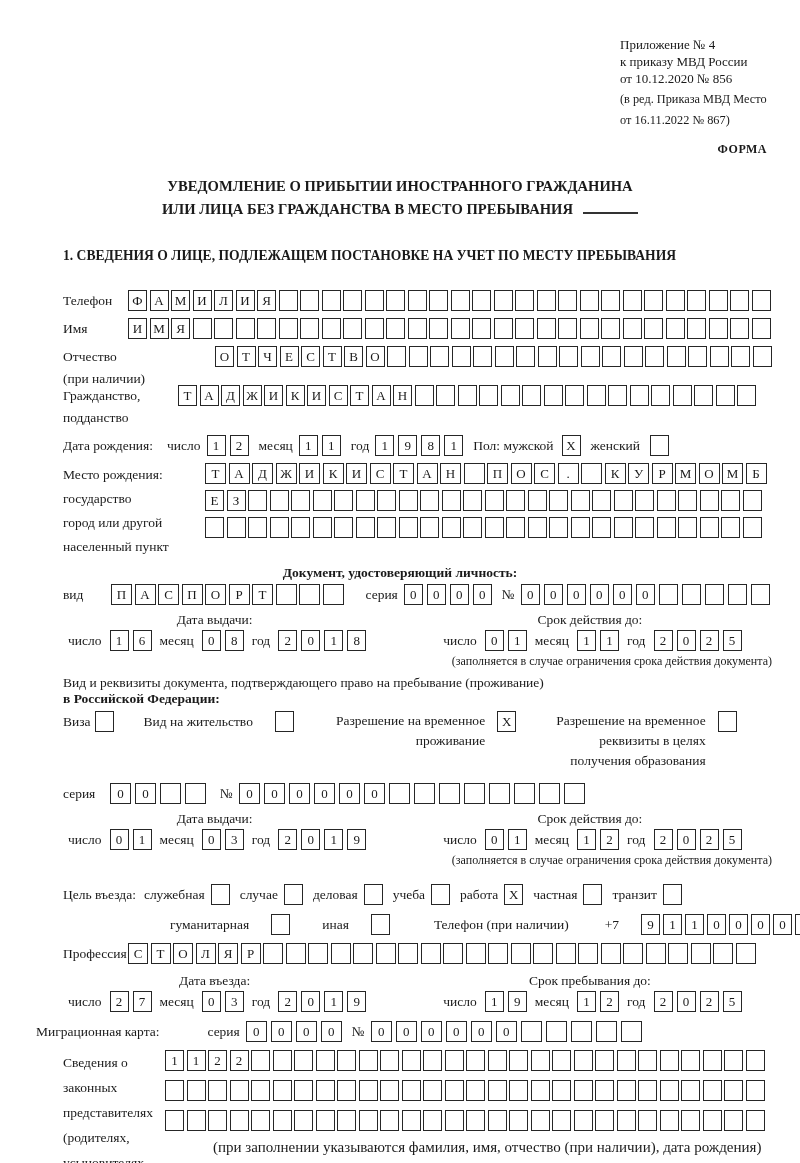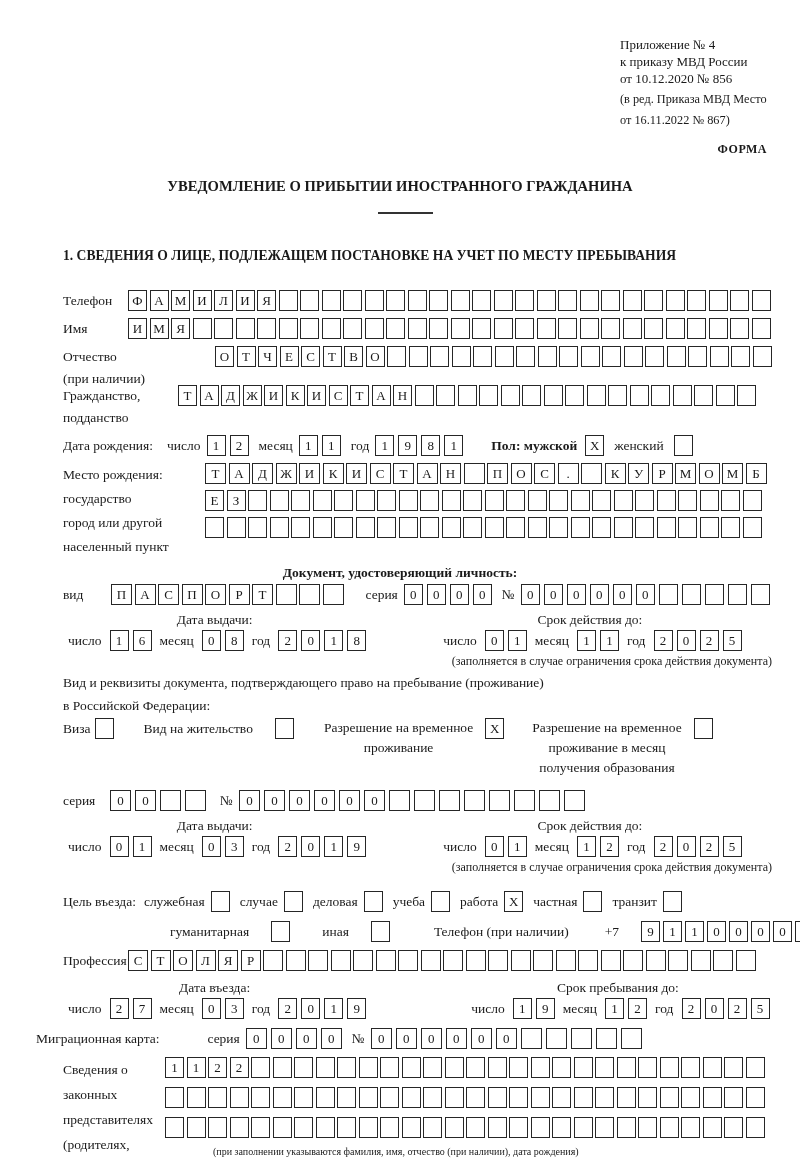--- a/index.html
+++ b/index.html
@@ -33,29 +33,29 @@
   .two-col { display:flex; margin-left:63px; margin-top:6px; font-size:13.5px; }
   .datecol { display:flex; flex-direction:column; align-items:center; }
   .datecol .col-heading { line-height:17px; }
   .dateline { display:flex; align-items:center; gap:3px; margin-top:2px; }
   .dateline .dl { margin:0 5px; white-space:nowrap; }
   .note-line { text-align:right; padding-right:28px; font-size:12px; margin-top:3px; }
 
   .options-row { margin-top:4px; }
   .opt { display:flex; align-items:flex-start; margin-right:14px; }
   .opt .opt-label { line-height:21px; white-space:nowrap; }
-  .opt .multi { text-align:center; line-height:20px; }
+  .opt .multi { text-align:right; line-height:20px;margin-left:12px; }
   .opt .cell { margin-left:8px; }
 
   .purpose-row { margin-top:16px; flex-wrap:nowrap; }
   .purpose-row .ilabel:first-child { margin-left:0; }
 
   .bp-rows { display:flex; flex-direction:column; gap:6px; }
   .rep-rows { display:flex; flex-direction:column; gap:9px; }
-  .rep-note { font-size:10px; margin-top:8px; margin-left:48px; white-space:nowrap; }
+  .rep-note { font-size:15px; margin-top:8px; margin-left:48px; white-space:nowrap; }
   .lh24 { line-height:24px; }
   .lh25 { line-height:25px; }
   .mt6 { margin-top:6px; } .mt7 { margin-top:7px; }
 </style>
 </head>
 <body>
 
 <div class="page">
 
   <div class="annex">
@@ -64,21 +64,21 @@
     <div>от 10.12.2020 № 856</div>
     <div class="small">(в ред. Приказа МВД Место</div>
     <div class="small">от 16.11.2022 № 867)</div>
   </div>
 
   <div class="forma">ФОРМА</div>
 
   <div class="title">
     <div>УВЕДОМЛЕНИЕ О ПРИБЫТИИ ИНОСТРАННОГО ГРАЖДАНИНА</div>
     <div>
-      <span class="blank-underline"></span>
+      <span>ИЛИ ЛИЦА БЕЗ ГРАЖДАНСТВА В МЕСТО ПРЕБЫВАНИЯ</span><span class="blank-underline"></span>
     </div>
   </div>
 
   <div class="sec-heading">1. СВЕДЕНИЯ О ЛИЦЕ, ПОДЛЕЖАЩЕМ ПОСТАНОВКЕ НА УЧЕТ ПО МЕСТУ ПРЕБЫВАНИЯ</div>
 
   <div class="frow" style="margin-top:26px;">
     <div class="flabel" style="width:65px;">Телефон</div>
     <div class="cellrow">
         <span class="cell">Ф</span>
         <span class="cell">А</span>
@@ -232,21 +232,21 @@
         <span class="cell">1</span>
         <span class="cell">1</span>
       </div>
     <span class="ilabel">год</span>
     <div class="cellrow" style="gap:4px;">
         <span class="cell">1</span>
         <span class="cell">9</span>
         <span class="cell">8</span>
         <span class="cell">1</span>
       </div>
-    <span class="ilabel" style="margin-left:28px;font-weight:bold;">Пол: мужской</span>
+    <span class="ilabel" style="margin-left:10px;">Пол: мужской</span>
     <span class="cell checkbox" style="margin-left:2px;">X</span>
     <span class="ilabel">женский</span>
     <span class="cell checkbox" style="margin-left:4px;"></span>
   </div>
 
   <div class="frow mt7">
     <div class="flabel lh24" style="width:142px;">
       <div>Место рождения:</div>
       <div>государство</div>
       <div>город или другой</div>
@@ -421,21 +421,21 @@
             <span class="cell">5</span>
           </div>
       </div>
     </div>
   </div>
   <div class="note-line">(заполняется в случае ограничения срока действия документа)</div>
 
   <div class="frow mt6">
     <div>Вид и реквизиты документа, подтверждающего право на пребывание (проживание)</div>
   </div>
-  <div class="frow" style="margin-top:7px;">
+  <div class="frow" style="margin-top:0;font-weight:bold;">
     <div>в Российской Федерации:</div>
   </div>
 
   <div class="frow options-row">
     <div class="opt">
       <span class="opt-label">Виза</span>
       <span class="cell" style="margin-left:4px;"></span>
     </div>
     <div class="opt" style="margin-left:16px;">
       <span class="opt-label">Вид на жительство</span>
@@ -444,21 +444,21 @@
     <div class="opt" style="margin-left:16px;">
       <span class="opt-label multi">
         <div>Разрешение на временное</div>
         <div>проживание</div>
       </span>
       <span class="cell" style="margin-left:12px;">X</span>
     </div>
     <div class="opt" style="margin-left:14px; margin-right:0;">
       <span class="opt-label multi">
         <div>Разрешение на временное</div>
-        <div>проживание в месяц</div>
+        <div>реквизиты в целях</div>
         <div>получения образования</div>
       </span>
       <span class="cell" style="margin-left:12px;"></span>
     </div>
   </div>
 
   <div class="frow" style="margin-top:12px;">
     <div class="flabel" style="width:47px;">серия</div>
     <div class="cellrow cw21" style="gap:4px;">
         <span class="cell">0</span>
@@ -599,21 +599,21 @@
         <span class="cell"></span>
         <span class="cell"></span>
         <span class="cell"></span>
         <span class="cell"></span>
         <span class="cell"></span>
         <span class="cell"></span>
         <span class="cell"></span>
       </div>
   </div>
 
-  <div class="two-col" style="margin-top:8px;gap:28px;">
+  <div class="two-col" style="margin-top:8px;">
     <div class="datecol">
       <div class="col-heading">Дата въезда:</div>
       <div class="dateline">
         <span class="dl">число</span>
         <div class="cellrow" style="gap:4px;">
             <span class="cell">2</span>
             <span class="cell">7</span>
           </div>
         <span class="dl">месяц</span>
         <div class="cellrow" style="gap:4px;">

